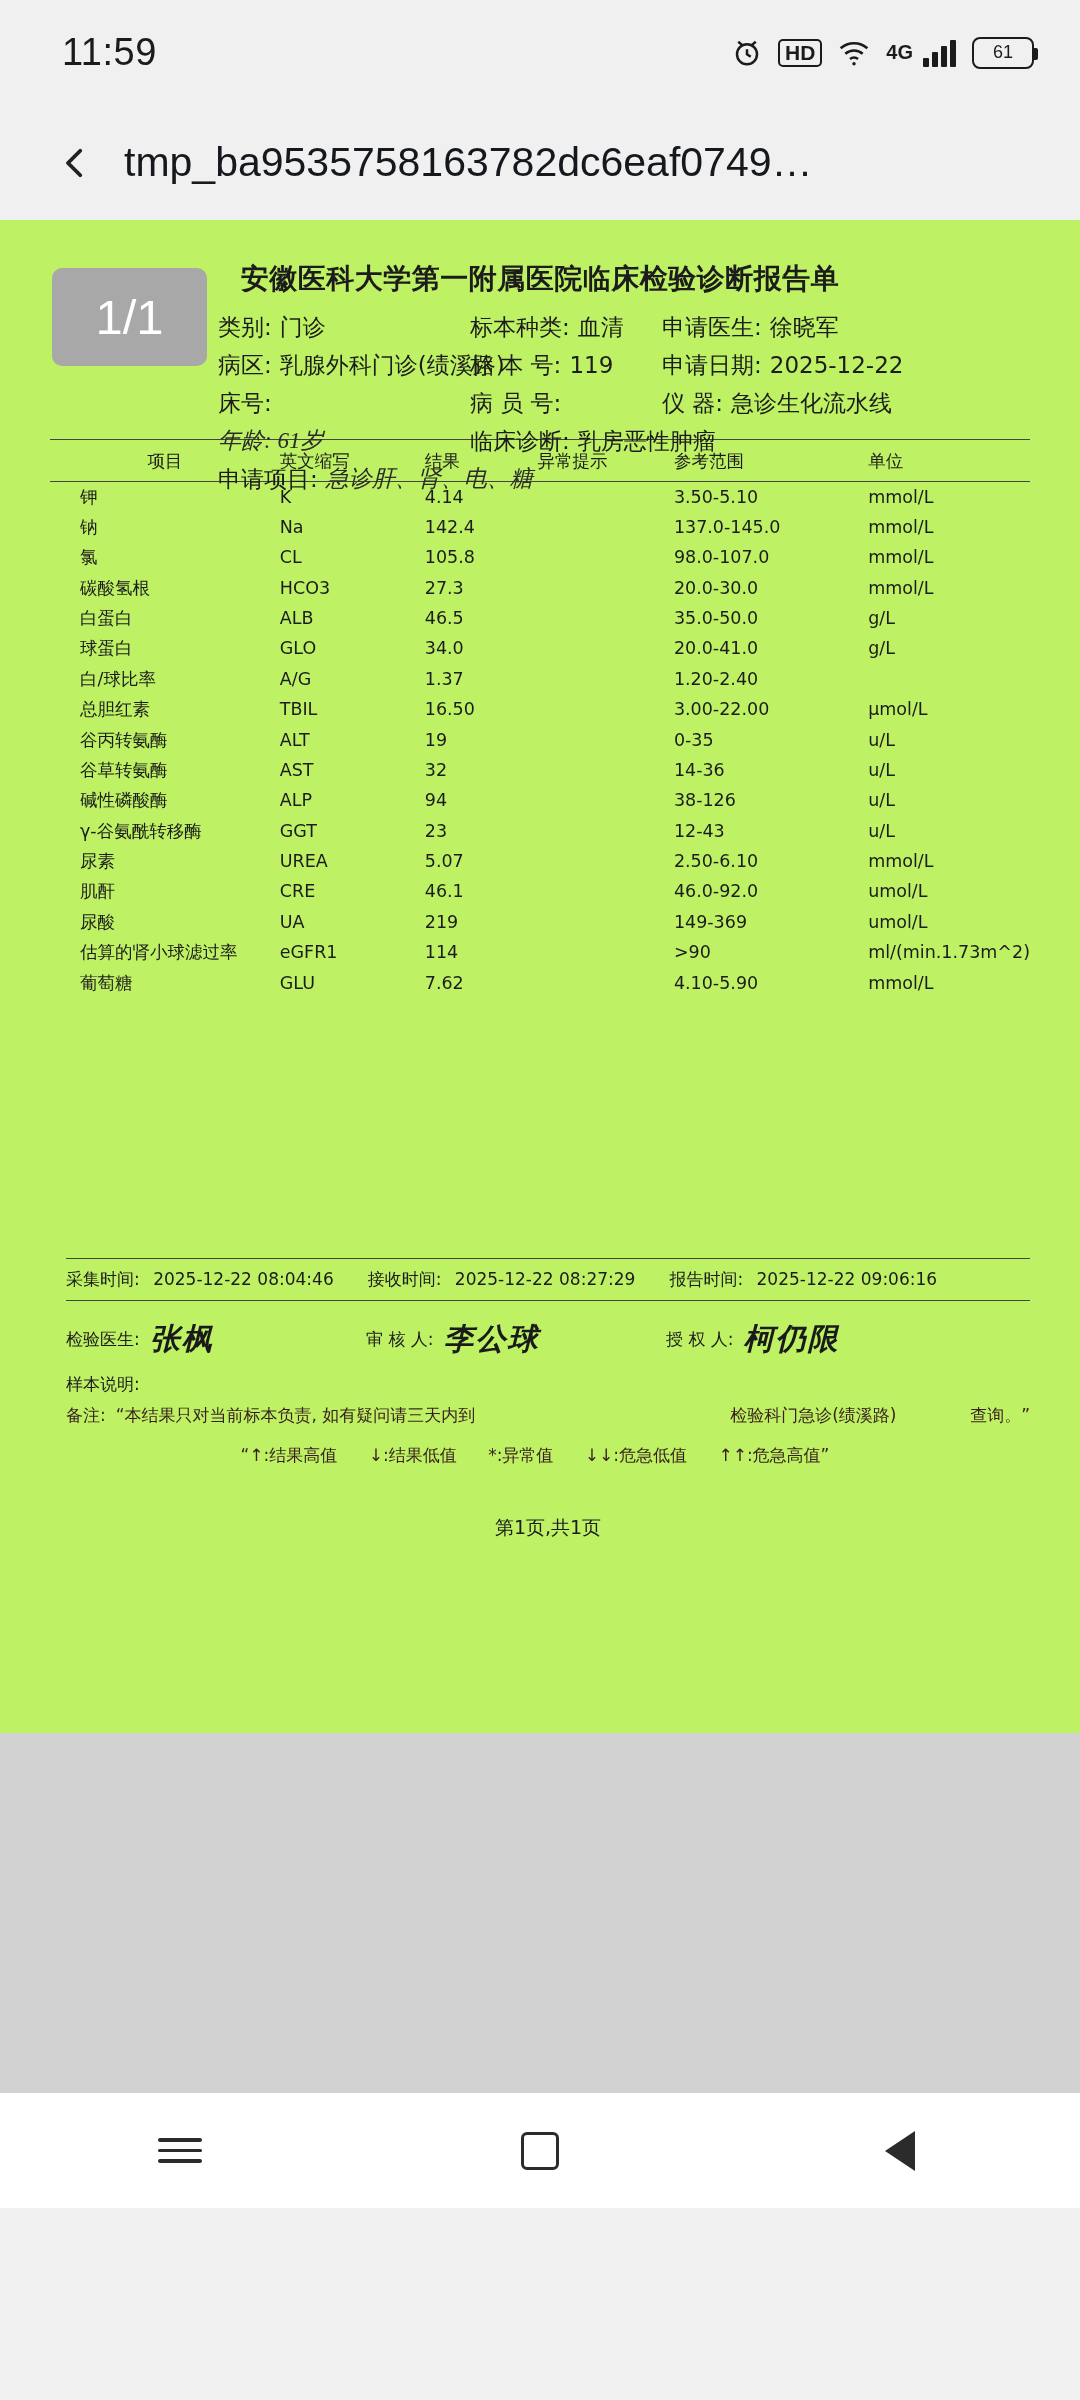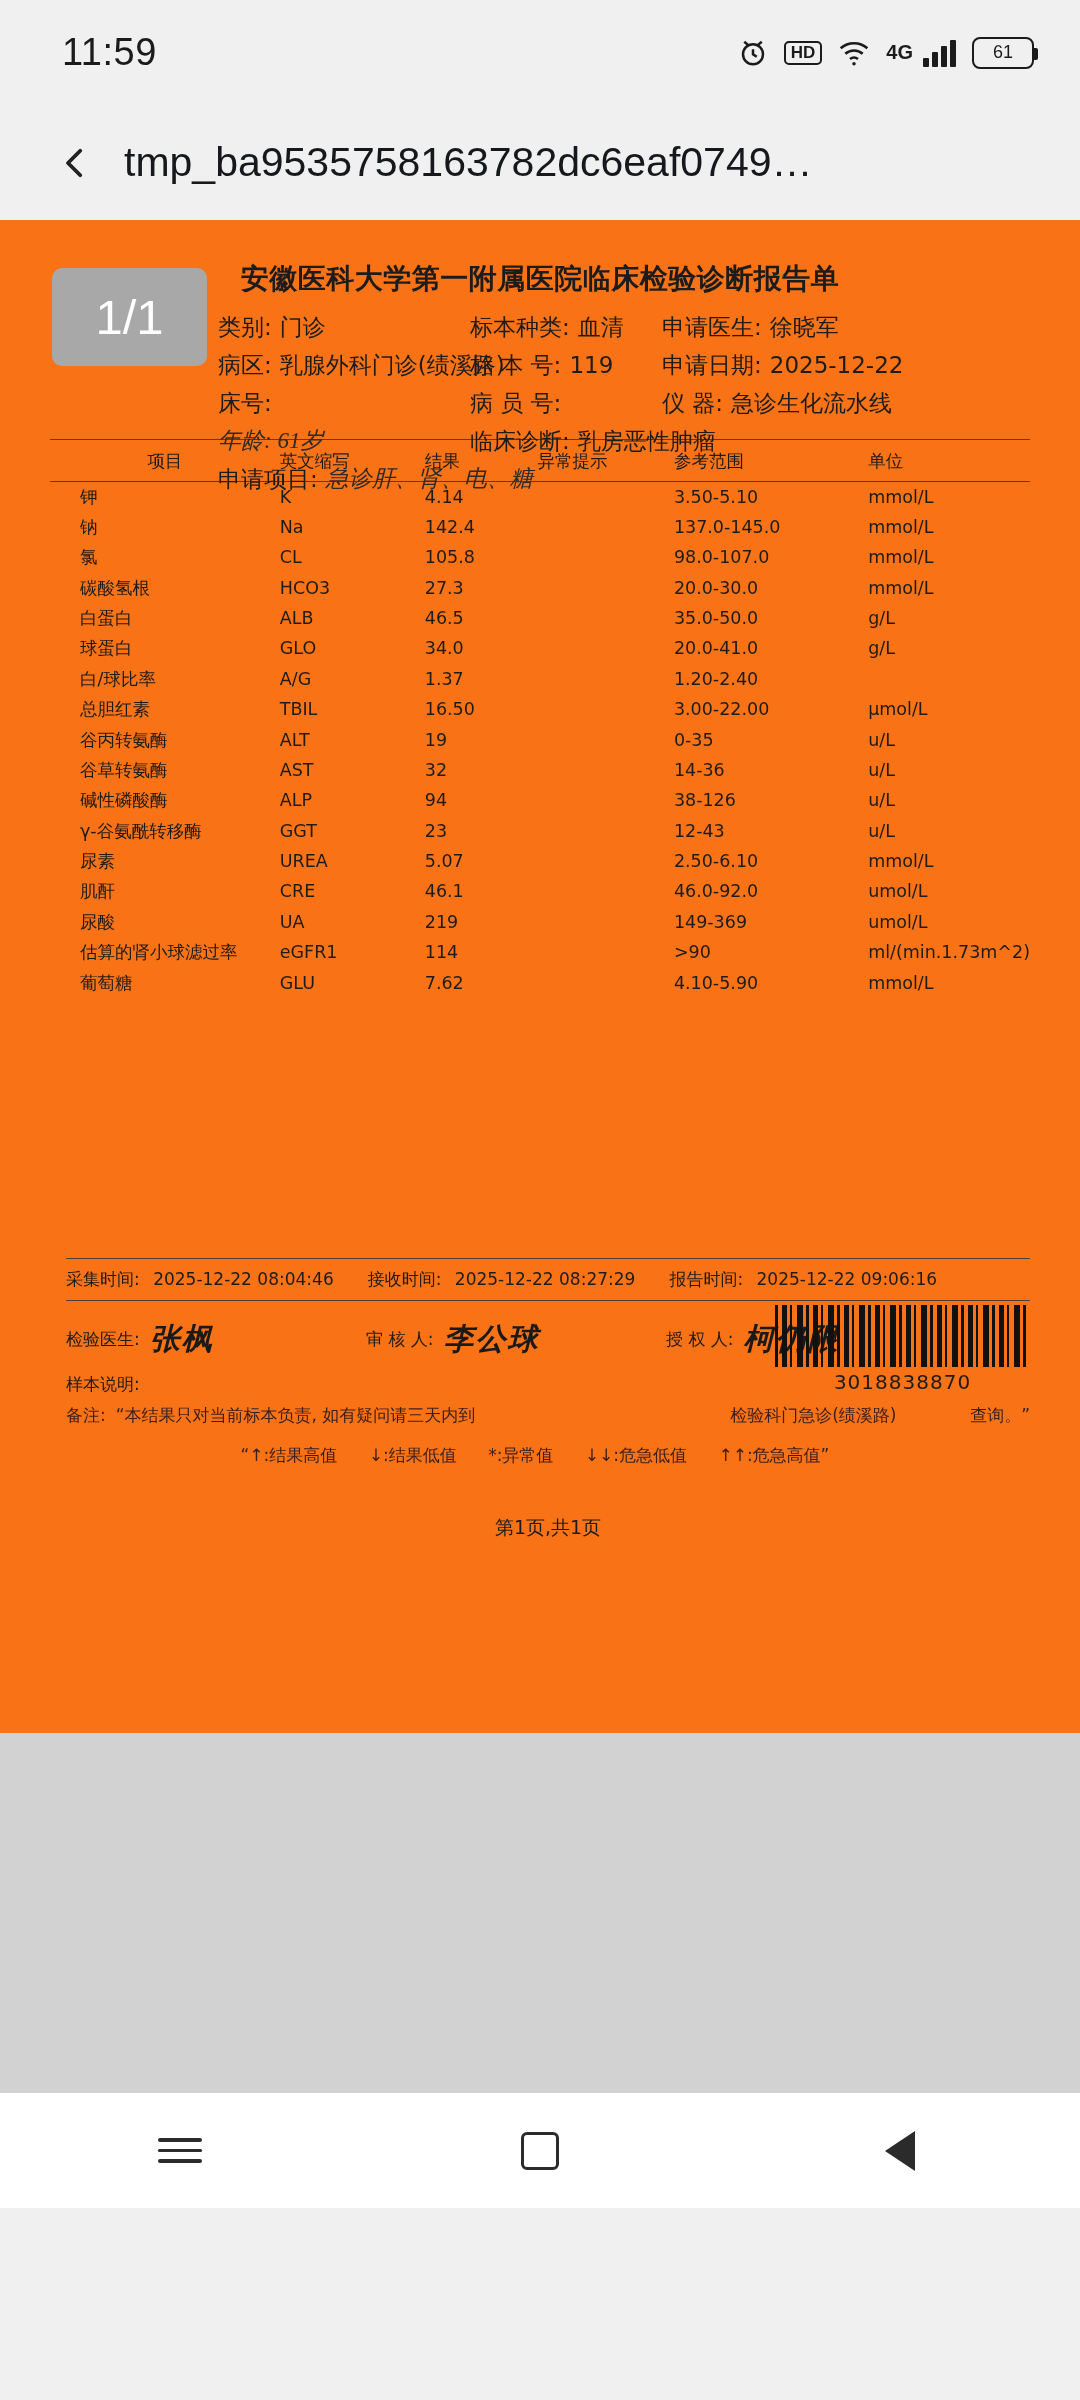--- a/index.html
+++ b/index.html
@@ -33,21 +33,21 @@
   }
   .status-icons {
     display: flex;
     align-items: center;
     gap: 16px;
   }
   .si { color: #1b1b1b; display: flex; align-items: center; }
   .hd-badge {
     border: 2.5px solid #1b1b1b;
     border-radius: 5px;
-    font-size: 17px;
+    font-size: 21px;
     font-weight: bold;
     padding: 1px 5px 2px 5px;
     line-height: 1;
   }
   .battery {
     border: 2.5px solid #1b1b1b;
     border-radius: 8px;
     width: 62px; height: 32px;
     font-size: 18px;
     display: flex; align-items: center; justify-content: center;
@@ -88,21 +88,21 @@
     color: #15181c;
     margin-left: 14px;
     white-space: nowrap;
     overflow: hidden;
     font-weight: 400;
   }
 
   
   .page {
     position: relative;
-    background: #f97316;
+    background: #bef264;
     width: 1080px;
     height: 1513px;
     padding: 0;
     overflow: hidden;
   }
   .pagecount {
     position: absolute;
     left: 52px; top: 48px;
     width: 155px; height: 98px;
     background: #a8a8a8;
@@ -549,24 +549,20 @@
           <span class="sig-name">张枫</span>
         </div>
         <div class="sig-item" style="width:300px">
           <span class="sig-lab">审 核 人:</span>
           <span class="sig-name">李公球</span>
         </div>
         <div class="sig-item">
           <span class="sig-lab">授 权 人:</span>
           <span class="sig-name">柯仍限</span>
         </div>
-        <div class="barcode">
-          <div class="bc-bars"></div>
-          <div class="bc-num">3018838870</div>
-        </div>
       </div>
 
       <div class="lab-lines">
         <div>
           <span>样本说明:</span>
         </div>
         <div class="remark note">
           <span>备注:</span>
           <span class="rmk-body" style="margin-left:10px">“本结果只对当前标本负责, 如有疑问请三天内到</span>
           <span style="width:240px">检验科门急诊(绩溪路)</span>

